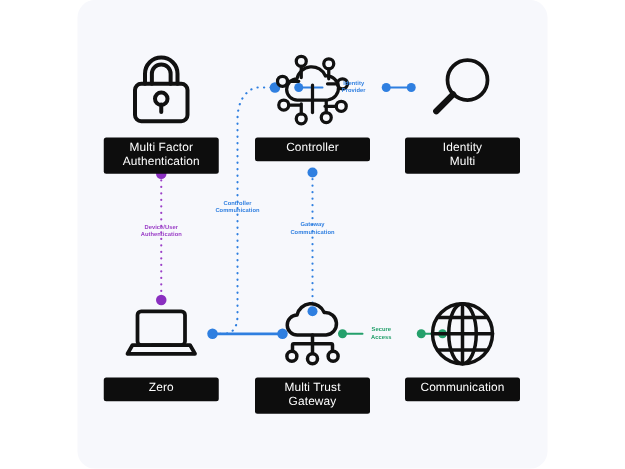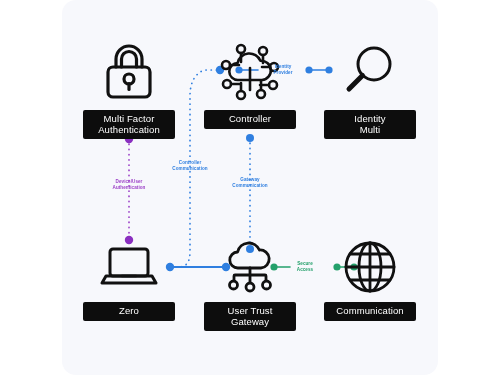--- a/index.html
+++ b/index.html
@@ -171,21 +171,21 @@
       <svg width="62" height="58" viewBox="0 0 62 58" fill="none" stroke="#111111" stroke-width="2.8">
         <path d="M19 30 a8 8 0 0 1 -0.4 -16 a11.5 11.5 0 0 1 21.8 -2 a8 8 0 0 1 1.5 18 z" stroke-linejoin="round"></path>
         <path d="M31 30 v14" stroke-linecap="round"></path>
         <path d="M15 44 v-6 a1 1 0 0 1 1 -1 h30 a1 1 0 0 1 1 1 v6" stroke-linejoin="round"></path>
         <circle cx="14.5" cy="47" r="4"></circle>
         <circle cx="47.5" cy="47" r="4"></circle>
         <circle cx="31" cy="49" r="4"></circle>
       </svg>
     </div>
     <div class="label-box" style="left:188px; top:302px; width:92px; height:29px;">
-      <span class="ln">User Trust</span>
+      <span class="ln">Multi Trust</span>
       <span class="ln">Gateway</span>
     </div>
 
     <div class="icon-wrap" style="left:308px; top:267px;">
       <svg width="58" height="58" viewBox="0 0 58 58" fill="none" stroke="#111111" stroke-width="2.8">
         <circle cx="29" cy="29" r="24"></circle>
         <ellipse cx="29" cy="29" rx="11" ry="24"></ellipse>
         <path d="M5 29 h48" stroke-linecap="round"></path>
         <path d="M9.2 16 h39.6" stroke-linecap="round"></path>
         <path d="M9.2 42 h39.6" stroke-linecap="round"></path>

